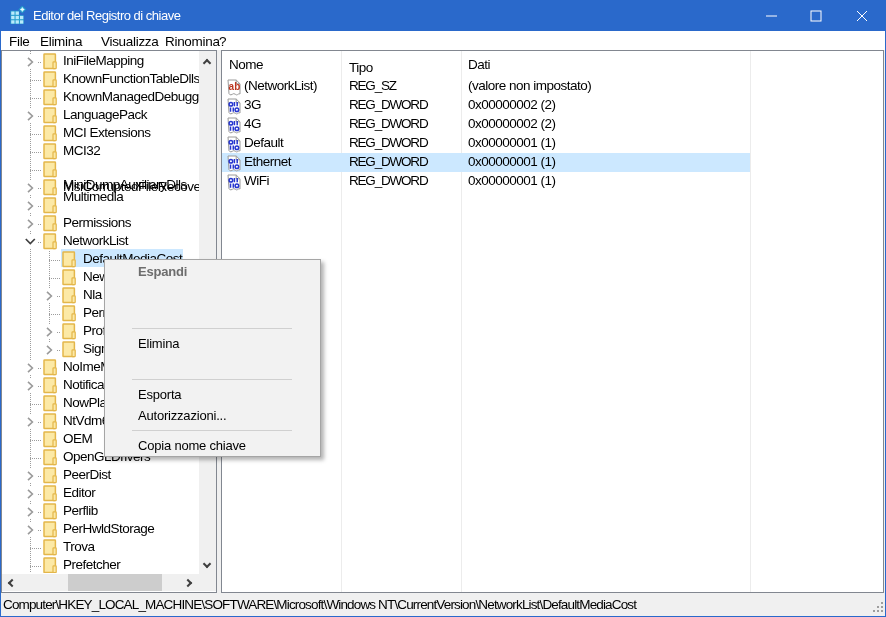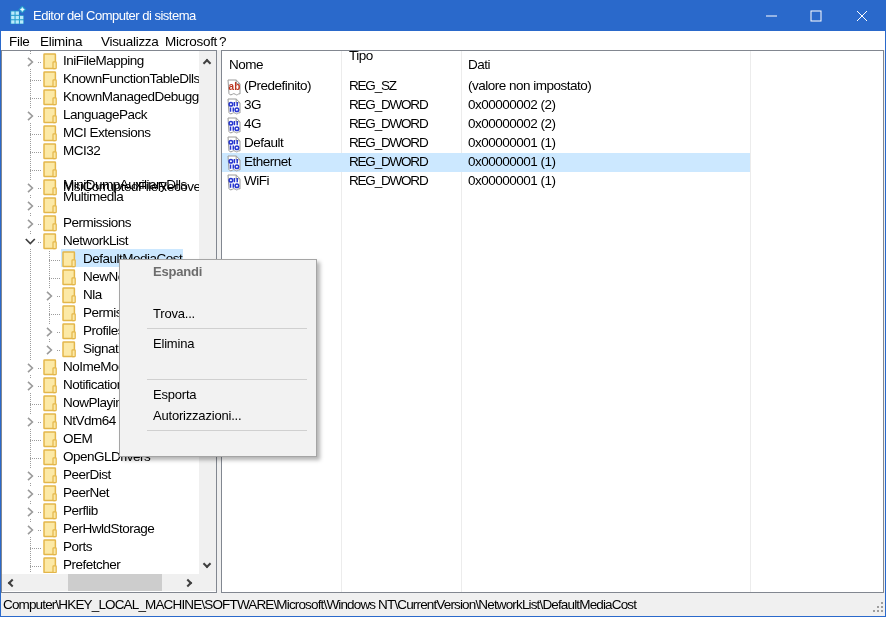--- a/index.html
+++ b/index.html
@@ -12,21 +12,21 @@
 .title .txt { position:absolute; left:32px; top:8px; color:#fff; font-size:13px; letter-spacing:-0.5px; }
 .menubar { position:absolute; left:1px; top:31px; width:884px; height:19px; background:#fff; }
 .menubar span { position:absolute; top:3px; font-size:13.5px; letter-spacing:-0.3px; color:#000; }
 .panel { position:absolute; background:#fff; border:1px solid #828790; }
 .tl { position:absolute; font-size:13.5px; letter-spacing:-0.5px; color:#000; white-space:pre; }
 .vdot { position:absolute; width:1px; background:repeating-linear-gradient(to bottom,#9c9c9c 0 1px,transparent 1px 2px); }
 .hdot { position:absolute; height:1px; background:repeating-linear-gradient(to right,#9c9c9c 0 1px,transparent 1px 2px); }
 .sb { position:absolute; background:#f0f0f0; }
 .sbthumb { position:absolute; background:#cdcdcd; }
 .sarr { position:absolute; width:6px; height:6px; border:solid #3f3f3f; }
-.menu { position:absolute; left:119px; top:259px; width:198px; height:198px; background:#f2f2f2;
+.menu { position:absolute; left:104px; top:259px; width:217px; height:198px; background:#f2f2f2;
          border:1px solid #a5a5a5; box-shadow:3px 3px 4px rgba(0,0,0,0.3); }
 .mit { position:absolute; left:0; width:189px; height:21px; font-size:13px; letter-spacing:-0.2px;
         padding-left:33px; line-height:17.5px; color:#000; }
 .mit.dis { color:#6d6d6d; font-weight:bold; }
 .msep { position:absolute; left:27px; width:160px; height:1px; background:#d0d0d0; }
 .subarr { position:absolute; right:12px; top:6px; width:5px; height:5px; border:solid #333; border-width:1.5px 1.5px 0 0; transform:rotate(45deg); }
 </style></head>
 <body>
 <div class="win"></div>
 <div class="title">
@@ -38,34 +38,34 @@
       <rect x="2.2" y="9.9" width="3.3" height="3.3"></rect>
         <rect x="6.6" y="9.9" width="3.3" height="3.3"></rect>
         <rect x="11" y="9.9" width="3.3" height="3.3"></rect>
       <rect x="2.2" y="14.3" width="3.3" height="3.3"></rect>
         <rect x="6.6" y="14.3" width="3.3" height="3.3"></rect>
         <rect x="11" y="14.3" width="3.3" height="3.3"></rect>
     </g>
     <rect x="11" y="1.2" width="4.6" height="4.6" fill="#7fd4f0" stroke="#2496c8" stroke-width="1" transform="rotate(45 13.3 3.5)"></rect>
     <path d="M13.3,1.7 v3.6 M11.5,3.5 h3.6" stroke="#ebfaff" stroke-width="1"></path>
   </svg>
-  <span class="txt">Editor del Computer di sistema</span>
+  <span class="txt">Editor del Registro di chiave</span>
   <svg class="abs" style="left:744px;top:0" width="139" height="31" viewBox="0 0 139 30">
     <g stroke="#fff" stroke-width="1" fill="none">
       <path d="M21,15.5 h11"></path>
       <rect x="66" y="10.5" width="10" height="10"></rect>
       <path d="M112,10.5 l10,10 M122,10.5 l-10,10"></path>
     </g>
   </svg>
 </div>
 <div class="menubar">
   <span style="left:8px">File</span>
   <span style="left:39px">Elimina</span>
   <span style="left:100px">Visualizza</span>
-  <span style="left:164px">Microsoft</span>
+  <span style="left:164px">Rinomina</span>
   <span style="left:218px">?</span>
 </div>
 
 <div class="panel" style="left:1px;top:50px;width:216px;height:543px"></div>
 <div class="abs" style="left:2px;top:51px;width:197px;height:522px;overflow:hidden">
 <div class="vdot" style="left:28px;top:0;height:522px"></div>
 <div class="vdot" style="left:47px;top:200px;height:100px"></div>
 <div class="hdot" style="left:34px;top:11px;width:6px"></div>
 <div class="abs" style="left:24px;top:4px;width:11px;height:14px;background:#fff"></div>
 <svg class="abs" style="left:25px;top:6px" width="7" height="10" viewBox="0 0 7 10">
@@ -265,21 +265,21 @@
 <span class="tl" style="left:61px;top:416px">PeerDist</span>
 <div class="hdot" style="left:34px;top:443px;width:6px"></div>
 <div class="abs" style="left:24px;top:436px;width:11px;height:14px;background:#fff"></div>
 <svg class="abs" style="left:25px;top:438px" width="7" height="10" viewBox="0 0 7 10">
       <path d="M1,0.8 L5.4,5 L1,9.2" fill="none" stroke="#9a9a9a" stroke-width="1.6"></path>
     </svg>
 <svg class="abs" style="left:41px;top:434px" width="15" height="17" viewBox="0 0 15 17">
       <rect x="1" y="1" width="11.4" height="14.6" rx="0.5" fill="#fce9a6" stroke="#e3b64a" stroke-width="1.5"></rect>
       <rect x="10" y="8.8" width="3.2" height="6.8" rx="0.6" fill="#fce9a6" stroke="#e3b64a" stroke-width="1.2"></rect>
     </svg>
-<span class="tl" style="left:61px;top:434px">PeerNet</span>
+<span class="tl" style="left:61px;top:434px">Editor</span>
 <div class="hdot" style="left:34px;top:461px;width:6px"></div>
 <div class="abs" style="left:24px;top:454px;width:11px;height:14px;background:#fff"></div>
 <svg class="abs" style="left:25px;top:456px" width="7" height="10" viewBox="0 0 7 10">
       <path d="M1,0.8 L5.4,5 L1,9.2" fill="none" stroke="#9a9a9a" stroke-width="1.6"></path>
     </svg>
 <svg class="abs" style="left:41px;top:452px" width="15" height="17" viewBox="0 0 15 17">
       <rect x="1" y="1" width="11.4" height="14.6" rx="0.5" fill="#fce9a6" stroke="#e3b64a" stroke-width="1.5"></rect>
       <rect x="10" y="8.8" width="3.2" height="6.8" rx="0.6" fill="#fce9a6" stroke="#e3b64a" stroke-width="1.2"></rect>
     </svg>
 <span class="tl" style="left:61px;top:452px">Perflib</span>
@@ -291,21 +291,21 @@
 <svg class="abs" style="left:41px;top:470px" width="15" height="17" viewBox="0 0 15 17">
       <rect x="1" y="1" width="11.4" height="14.6" rx="0.5" fill="#fce9a6" stroke="#e3b64a" stroke-width="1.5"></rect>
       <rect x="10" y="8.8" width="3.2" height="6.8" rx="0.6" fill="#fce9a6" stroke="#e3b64a" stroke-width="1.2"></rect>
     </svg>
 <span class="tl" style="left:61px;top:470px">PerHwldStorage</span>
 <div class="hdot" style="left:28px;top:497px;width:12px"></div>
 <svg class="abs" style="left:41px;top:488px" width="15" height="17" viewBox="0 0 15 17">
       <rect x="1" y="1" width="11.4" height="14.6" rx="0.5" fill="#fce9a6" stroke="#e3b64a" stroke-width="1.5"></rect>
       <rect x="10" y="8.8" width="3.2" height="6.8" rx="0.6" fill="#fce9a6" stroke="#e3b64a" stroke-width="1.2"></rect>
     </svg>
-<span class="tl" style="left:61px;top:488px">Ports</span>
+<span class="tl" style="left:61px;top:488px">Trova</span>
 <div class="hdot" style="left:28px;top:515px;width:12px"></div>
 <svg class="abs" style="left:41px;top:506px" width="15" height="17" viewBox="0 0 15 17">
       <rect x="1" y="1" width="11.4" height="14.6" rx="0.5" fill="#fce9a6" stroke="#e3b64a" stroke-width="1.5"></rect>
       <rect x="10" y="8.8" width="3.2" height="6.8" rx="0.6" fill="#fce9a6" stroke="#e3b64a" stroke-width="1.2"></rect>
     </svg>
 <span class="tl" style="left:61px;top:506px">Prefetcher</span>
 </div>
 
 <div class="sb" style="left:199px;top:51px;width:17px;height:523px"></div>
 <span class="sarr" style="left:204px;top:60px;border-width:2px 2px 0 0;transform:rotate(-45deg)"></span>
@@ -314,28 +314,28 @@
 <div class="sb" style="left:2px;top:574px;width:214px;height:17px"></div>
 <div class="sbthumb" style="left:68px;top:574px;width:94px;height:17px"></div>
 <span class="sarr" style="left:9px;top:580px;border-width:2px 0 0 2px;transform:rotate(-45deg)"></span>
 <span class="sarr" style="left:185px;top:580px;border-width:2px 2px 0 0;transform:rotate(45deg)"></span>
 
 <div class="panel" style="left:221px;top:50px;width:663px;height:543px"></div>
 <div class="abs" style="left:341px;top:51px;width:1px;height:541px;background:#ececec"></div>
 <div class="abs" style="left:461px;top:51px;width:1px;height:541px;background:#ececec"></div>
 <div class="abs" style="left:750px;top:51px;width:1px;height:541px;background:#ececec"></div>
 <span class="tl" style="left:229px;top:57px">Nome</span>
-<span class="tl" style="left:349px;top:48px">Tipo</span>
+<span class="tl" style="left:349px;top:60px">Tipo</span>
 <span class="tl" style="left:468px;top:57px">Dati</span>
 <svg class="abs" style="left:227px;top:79px" width="14" height="17" viewBox="0 0 14 17">
     <path d="M1,1 h8.2 l3.8,3.8 v10.2 c-1.2,-0.9 -2.2,0.9 -3.4,0.9 c-1.2,0 -1.4,-1.3 -2.8,-1.3 c-1.3,0 -1.5,1.3 -2.9,1.3 c-1.1,0 -1.6,-0.8 -1.9,-1.2 z" fill="#fff" stroke="#9a9a9a" stroke-width="1"></path>
     <path d="M9.2,1 v3.8 h3.8" fill="none" stroke="#9a9a9a" stroke-width="1"></path>
     <text x="1.6" y="11.2" font-family="Liberation Sans" font-size="10" font-weight="bold" fill="#bb3620">ab</text>
   </svg>
-<span class="tl" style="left:244px;top:78px">(Predefinito)</span>
+<span class="tl" style="left:244px;top:78px">(NetworkList)</span>
 <span class="tl" style="left:349px;top:78px;letter-spacing:-1.2px">REG_SZ</span>
 <span class="tl" style="left:468px;top:78px">(valore non impostato)</span>
 <svg class="abs" style="left:227px;top:98px" width="14" height="17" viewBox="0 0 14 17">
     <path d="M1,1 h8.2 l3.8,3.8 v10.2 c-1.2,-0.9 -2.2,0.9 -3.4,0.9 c-1.2,0 -1.4,-1.3 -2.8,-1.3 c-1.3,0 -1.5,1.3 -2.9,1.3 c-1.1,0 -1.6,-0.8 -1.9,-1.2 z" fill="#fff" stroke="#9a9a9a" stroke-width="1"></path>
     <path d="M9.2,1 v3.8 h3.8" fill="none" stroke="#9a9a9a" stroke-width="1"></path>
     <g fill="none" stroke="#2636cf" stroke-width="1.5">
       <circle cx="3.9" cy="6.2" r="1.8"></circle>
       <path d="M7.4,4.1 v4.2 M10.2,4.1 v4.2"></path>
       <circle cx="9.9" cy="11.7" r="1.8"></circle>
       <path d="M3.5,9.6 v4.2 M6.3,9.6 v4.2"></path>
@@ -405,20 +405,20 @@
       <rect x="10" y="6" width="2" height="2"></rect>
       <rect x="10" y="10" width="2" height="2"></rect>
     <rect x="6" y="6" width="2" height="2"></rect>
       <rect x="6" y="10" width="2" height="2"></rect>
     <rect x="2" y="10" width="2" height="2"></rect>
   </g>
 </svg>
 
 <div class="menu">
 <div class="mit dis" style="top:3px">Espandi</div>
-<div class="mit " style="top:45px">Trova...</div>
 <div class="msep" style="top:68px"></div>
 <div class="mit " style="top:75px">Elimina</div>
 <div class="msep" style="top:119px"></div>
 <div class="mit " style="top:147px">Autorizzazioni...</div>
 <div class="mit " style="top:126px">Esporta</div>
 <div class="msep" style="top:170px"></div>
+<div class="mit " style="top:177px">Copia nome chiave</div>
 </div>
 
 </body></html>

